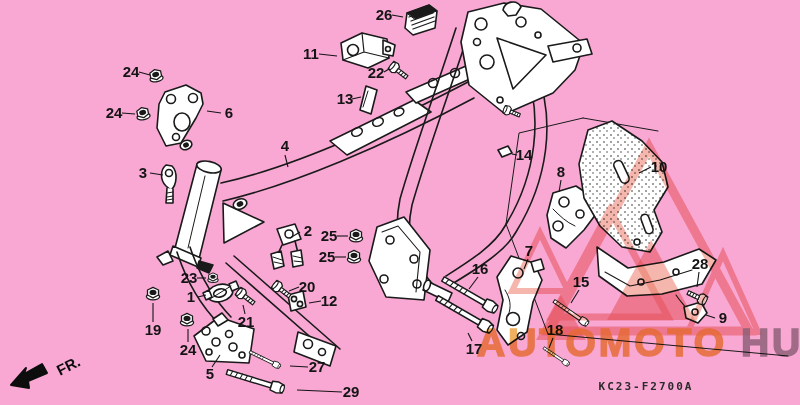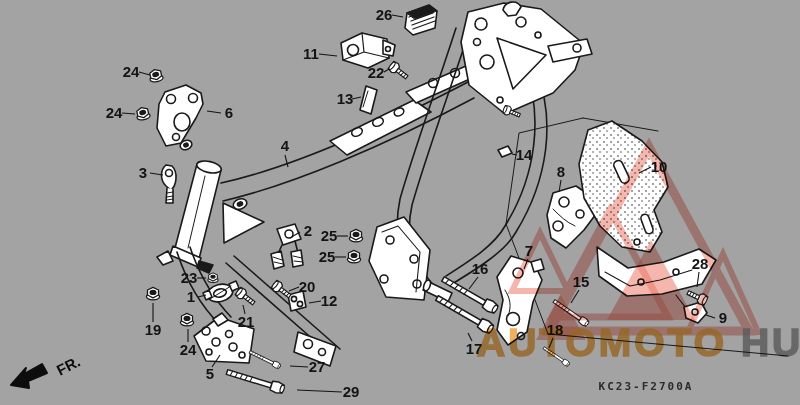--- a/index.html
+++ b/index.html
@@ -1,16 +1,16 @@
 <!DOCTYPE html>
 <html><head>
 <meta charset="utf-8">
 <style>
   html,body{margin:0;padding:0;background:#ffffff;}
-  .stage{position:relative;width:800px;height:405px;background:#a3a3a3;overflow:hidden;
+  .stage{position:relative;width:800px;height:405px;background:#f9a8d4;overflow:hidden;
          font-family:"Liberation Sans","DejaVu Sans",sans-serif;}
   .stage svg{position:absolute;left:0;top:0;}
   .wm-layer{mix-blend-mode:multiply;}
   text{user-select:none;}
   .callout{font-family:"Liberation Sans","DejaVu Sans",sans-serif;font-weight:bold;font-size:15px;fill:#141414;}
   .code{font-family:"DejaVu Sans Mono","Liberation Mono",monospace;font-weight:bold;font-size:11px;letter-spacing:2px;fill:#2b2b2b;}
   .fr{font-family:"Liberation Sans","DejaVu Sans",sans-serif;font-weight:bold;font-size:15px;fill:#0d0d0d;}
   .brand{font-weight:bold;font-size:39px;letter-spacing:3px;paint-order:stroke;}
 </style>
 </head>

